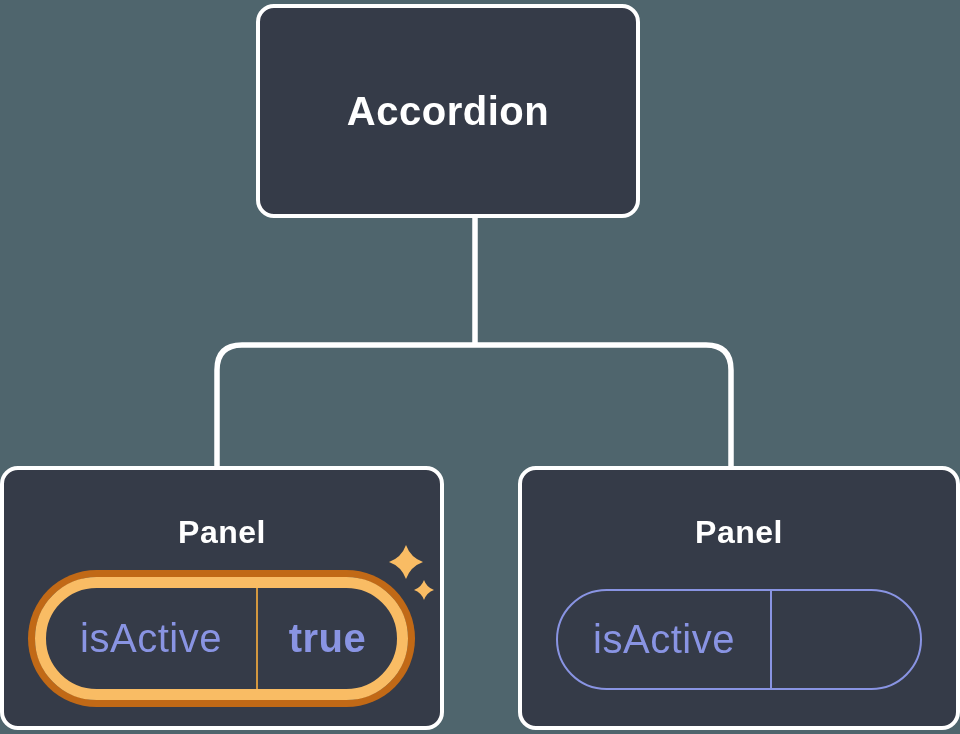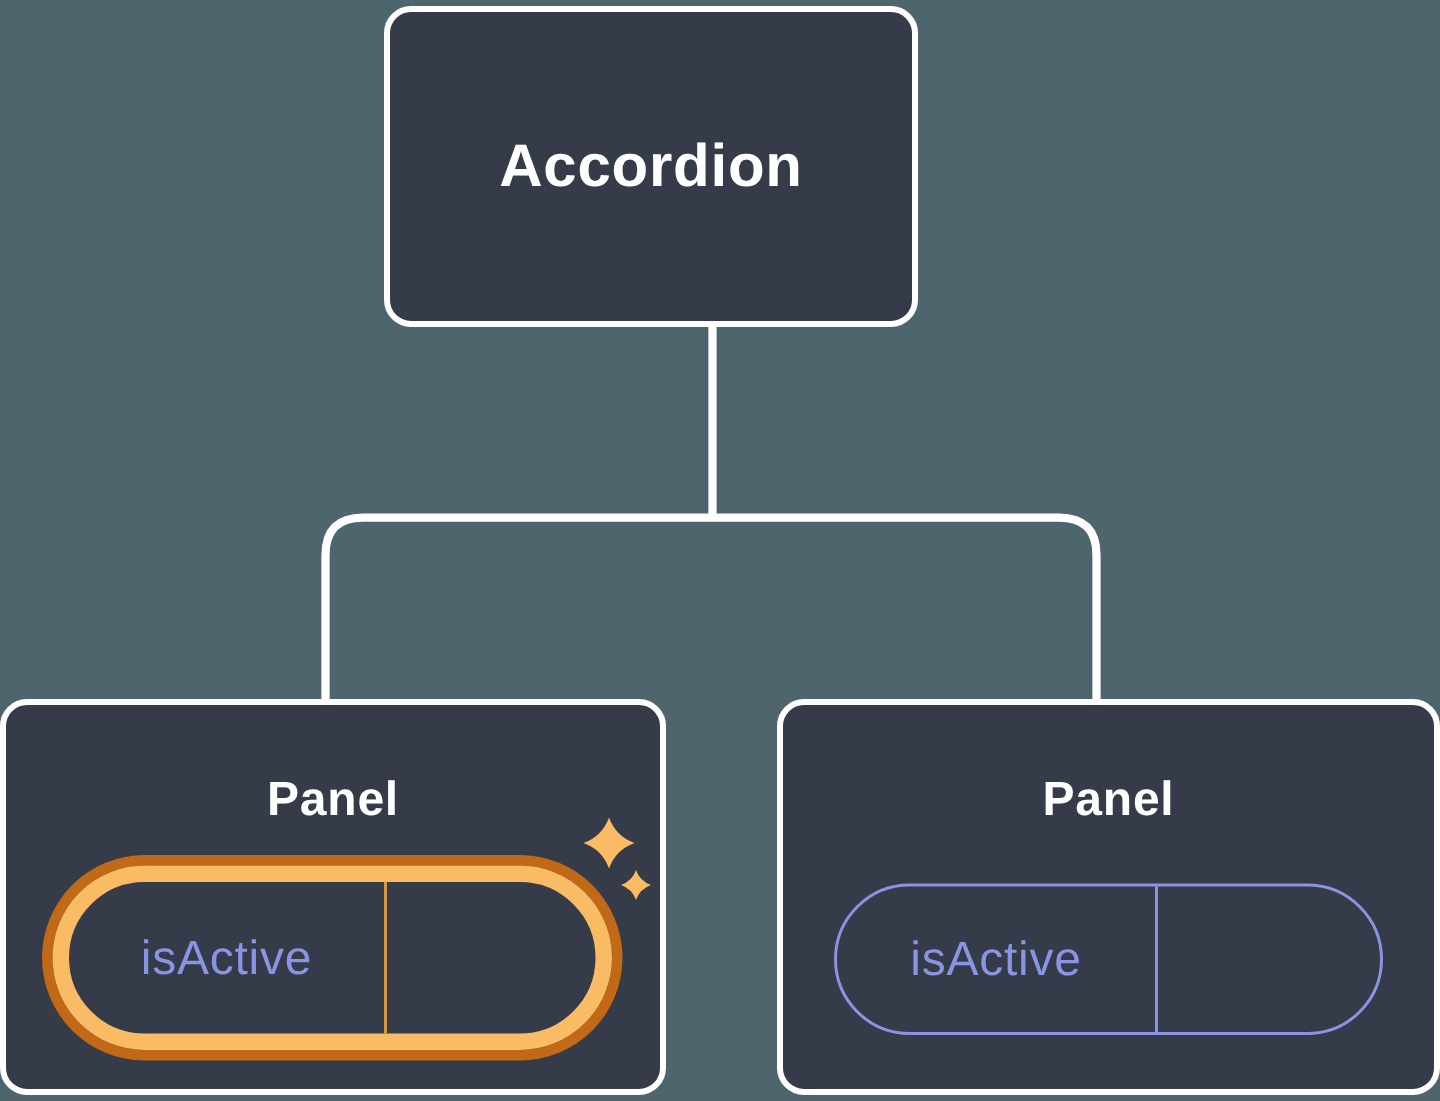--- a/index.html
+++ b/index.html
@@ -39,21 +39,21 @@
   }
   .node {
     position: absolute;
     box-sizing: border-box;
     background: var(--node-fill);
     border: 4px solid var(--node-border);
     border-radius: 18px;
   }
   .root-node {
     left: 256px; top: 4px;
-    width: 356px; height: 214px;
+    width: 384px; height: 214px;
     display: flex;
     align-items: center;
     justify-content: center;
   }
   .node-label {
     color: var(--node-text);
     font-size: 40px;
     font-weight: 600;
     letter-spacing: 0.5px;
   }
@@ -85,21 +85,21 @@
   .pill-inactive {
     left: 34px; top: 119px;
     width: 366px; height: 101px;
     border: 2px solid var(--state-border);
   }
   .pill-cell {
     display: flex;
     align-items: center;
     justify-content: center;
     color: var(--state-text);
-    font-size: 32px;
+    font-size: 40px;
     letter-spacing: 0.5px;
     white-space: nowrap;
   }
   .pill-active  .key-cell { width: 210px; }
   .pill-inactive .key-cell { width: 212px; }
   .value-cell { flex: 1; }
   .state-value-bold { font-weight: 700; }
   .divider { width: 2px; }
   .divider-gold   { background: var(--highlight-divider); }
   .divider-purple { background: var(--state-border); }
@@ -123,20 +123,23 @@
     <div class="node-label">Accordion</div>
   </div>
 
   <div class="node panel-left">
     <div class="panel-title">Panel</div>
     <div class="pill pill-active">
       <div class="pill-cell key-cell">
         <span>isActive</span>
       </div>
       <div class="divider divider-gold"></div>
+      <div class="pill-cell value-cell">
+        <span class="state-value-bold">true</span>
+      </div>
     </div>
     <svg class="sparkles" viewBox="0 0 52 62" aria-hidden="true">
       <path d="M21 2 Q25.5 14.5 38 19 Q25.5 23.5 21 36 Q16.5 23.5 4 19 Q16.5 14.5 21 2 Z"></path>
       <path d="M39 37 Q41.6 44.4 49 47 Q41.6 49.6 39 57 Q36.4 49.6 29 47 Q36.4 44.4 39 37 Z"></path>
     </svg>
   </div>
 
   <div class="node panel-right">
     <div class="panel-title">Panel</div>
     <div class="pill pill-inactive">

